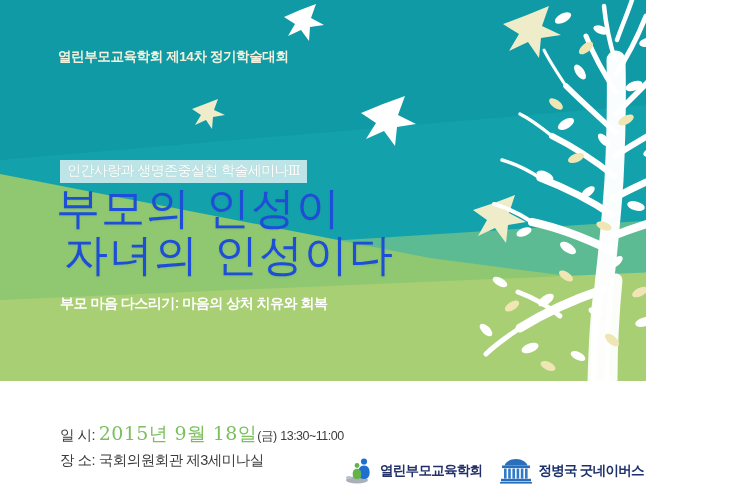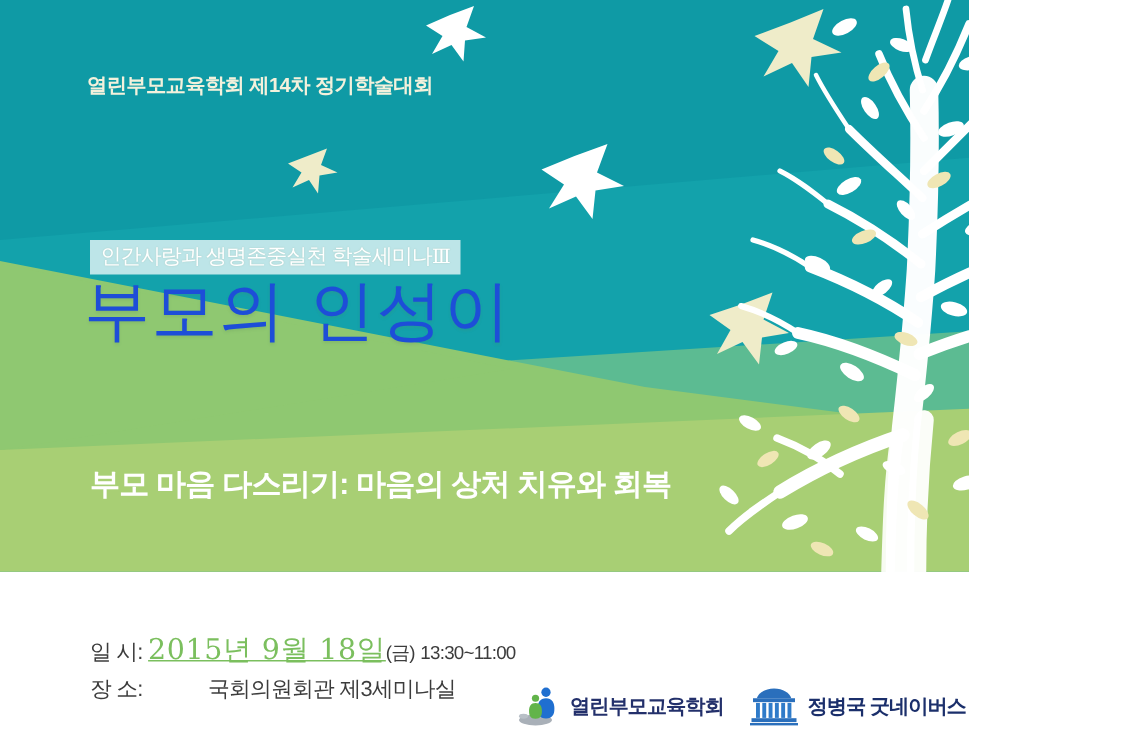--- a/index.html
+++ b/index.html
@@ -51,23 +51,23 @@
     font-weight:400;
     line-height:1.07;
     letter-spacing:1px;
     white-space:nowrap;
     text-shadow:0 1px 2px rgba(90,130,85,.18);
   }
   .main-title .l2{display:block;padding-left:8px;}
 
   .sub-title{
     position:absolute;
-    left:60px;top:309px;
+    left:60px;top:295px;
     color:#ffffff;
-    font-size:20px;
+    font-size:14px;
     font-weight:bold;
     letter-spacing:-0.5px;
     white-space:nowrap;
   }
 
   
   .info-block{
     position:absolute;
     left:60px;top:418px;
     font-size:15px;
@@ -76,24 +76,23 @@
     line-height:1.58;
     white-space:nowrap;
   }
   .info-row{display:block;}
   .info-label{color:#3c3c3c;font-size:14.5px;margin-top:12px;}
   .info-date-big{
     color:#7bbf5e;
     font-family:"DejaVu Serif","Liberation Serif",serif;
     font-size:19px;
     letter-spacing:0.4px;
-    text-decoration:underline;
   }
   .info-small{font-size:12.5px;color:#3c3c3c;}
-  .info-place{font-size:14.5px;color:#3c3c3c;margin-left:40px;}
+  .info-place{font-size:14.5px;color:#3c3c3c;}
 
   .logos{
     position:absolute;
     left:345px;top:428px;
     display:flex;align-items:center;gap:17px;
     white-space:nowrap;
   }
   .logo{display:flex;align-items:center;gap:5px;margin-top:28px;}
   .logo-text{
     font-size:13.5px;font-weight:bold;letter-spacing:-0.7px;
@@ -250,20 +249,21 @@
   <div class="layer">
 
     <div class="top-banner-text">열린부모교육학회 제14차 정기학술대회</div>
 
     <div class="seminar-tag">
       <span>인간사랑과 생명존중실천 학술세미나</span><span class="roman">Ⅲ</span>
     </div>
 
     <div class="main-title">
       <span class="l1">부모의 인성이</span>
+      <span class="l2">자녀의 인성이다</span>
     </div>
 
     <div class="sub-title">부모 마음 다스리기: 마음의 상처 치유와 회복</div>
 
     <div class="info-block">
       <span class="info-row">
         <span class="info-label">일 시:</span>
         <span class="info-date-big">2015년 9월 18일</span><span class="info-small">(금)</span>
         <span class="info-small">13:30~11:00</span>
       </span>

